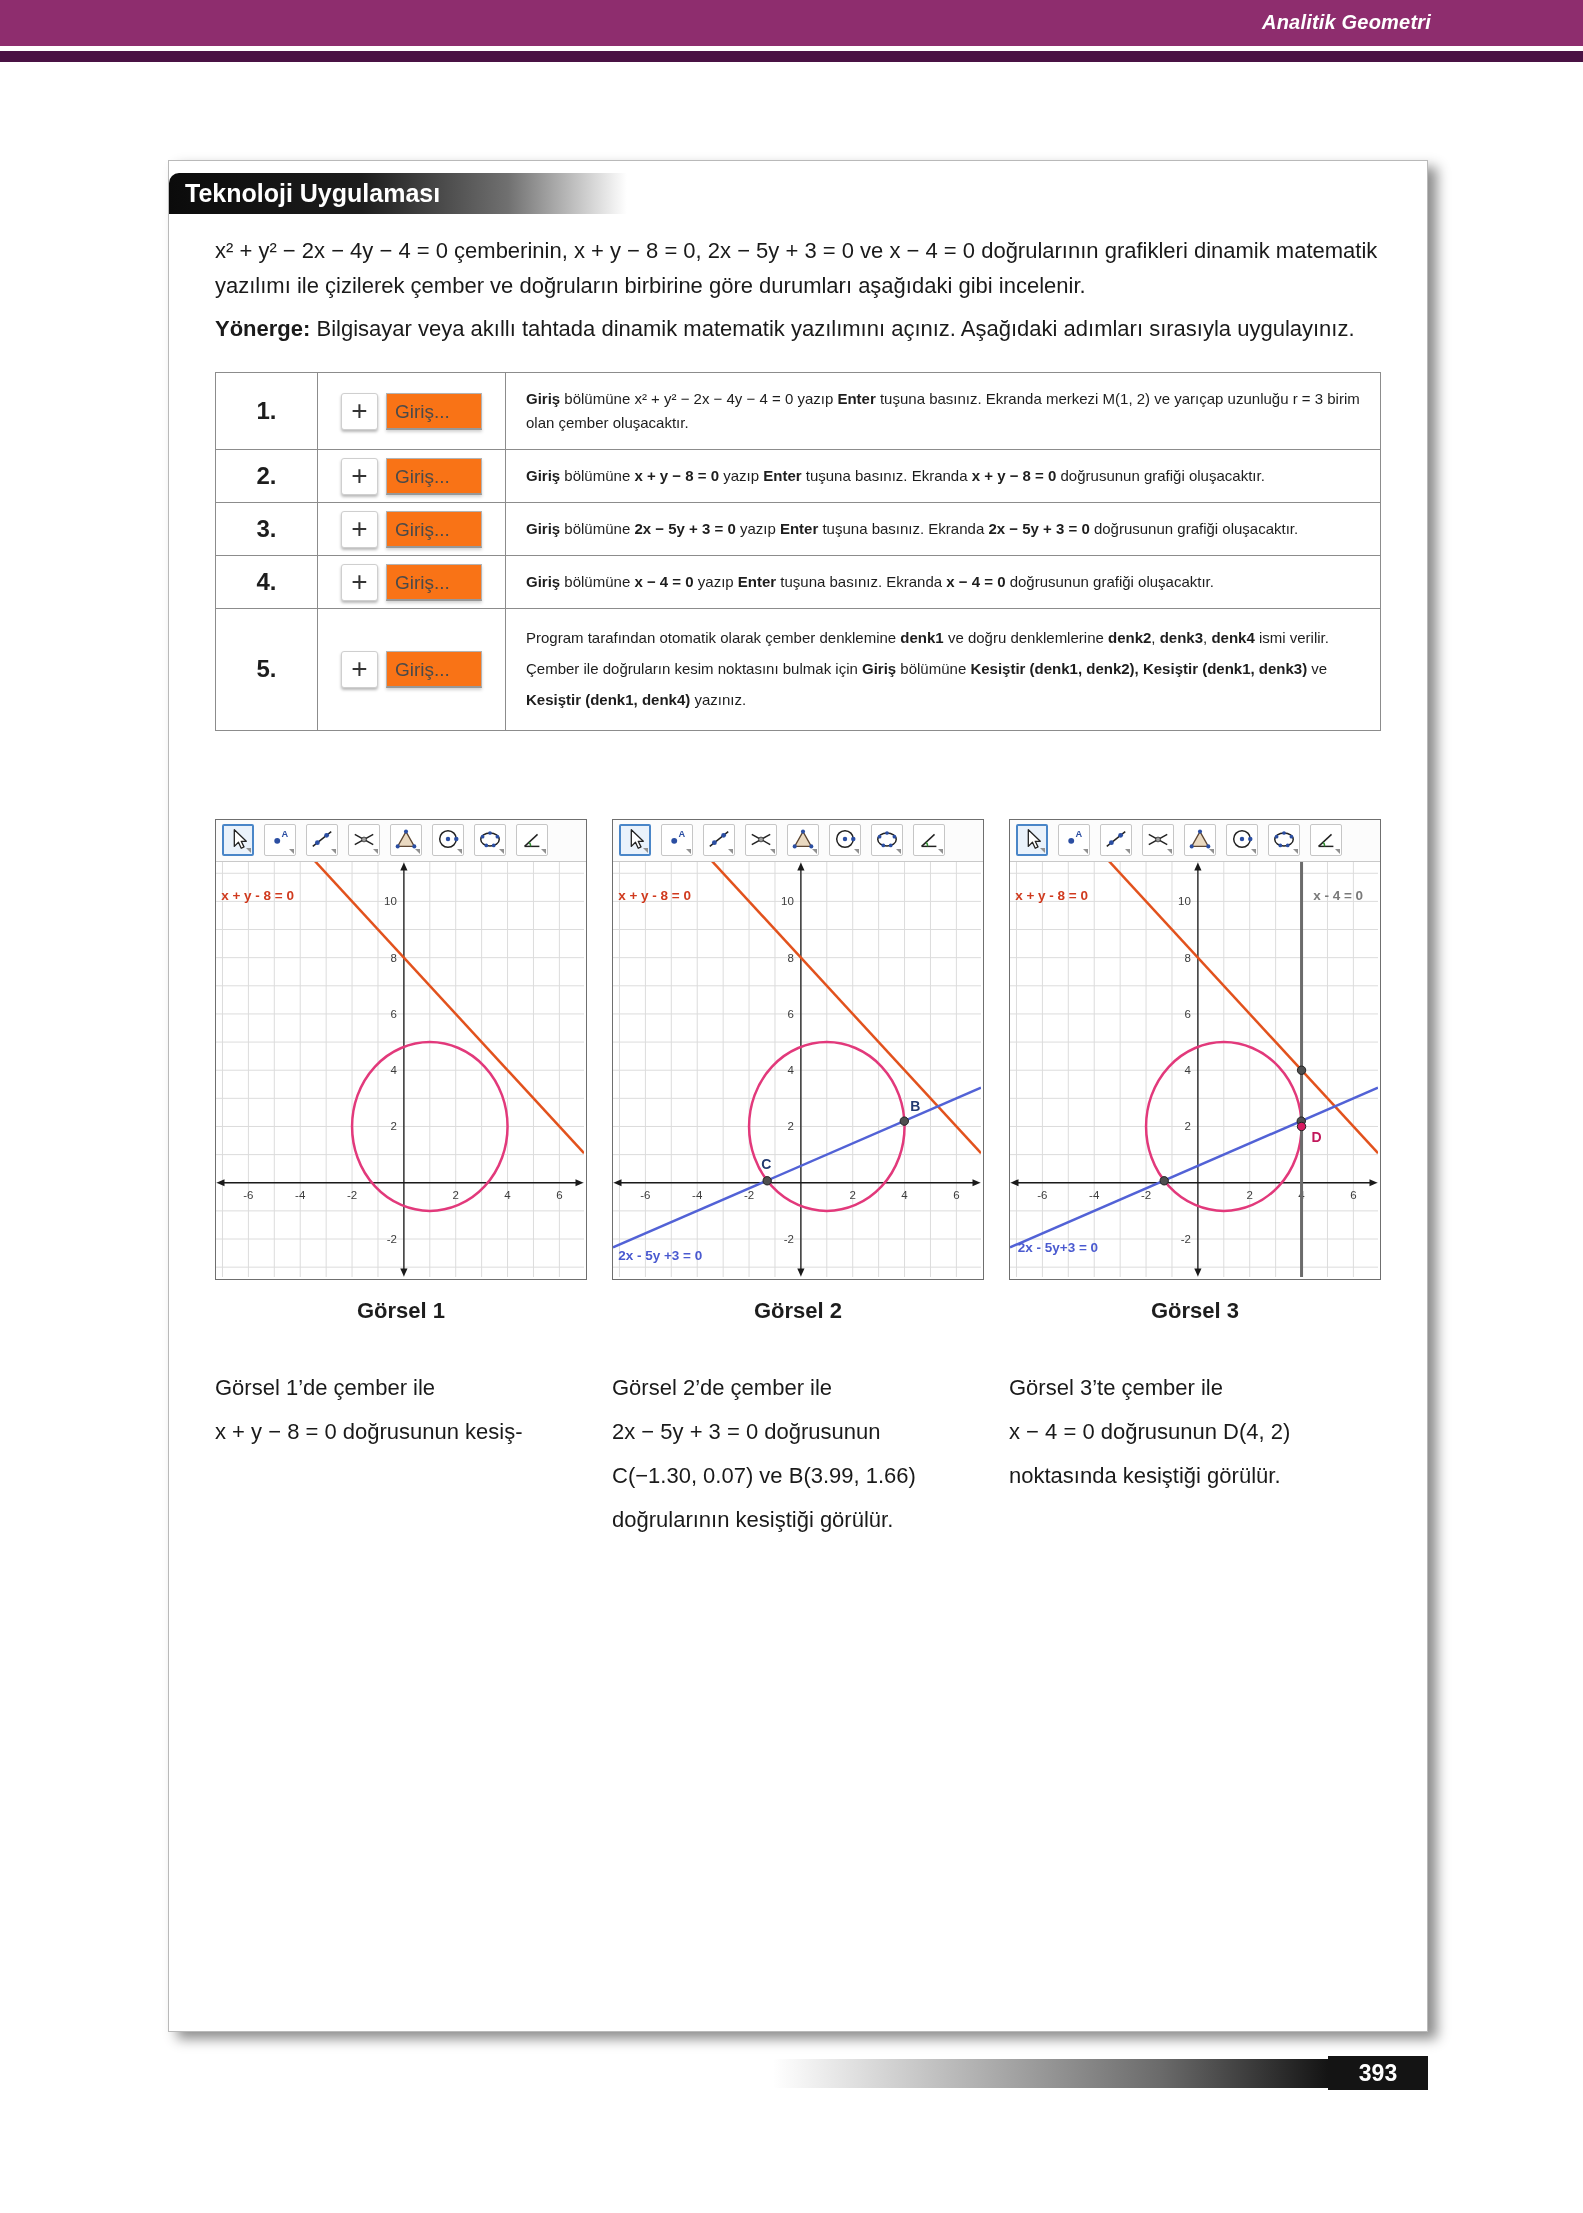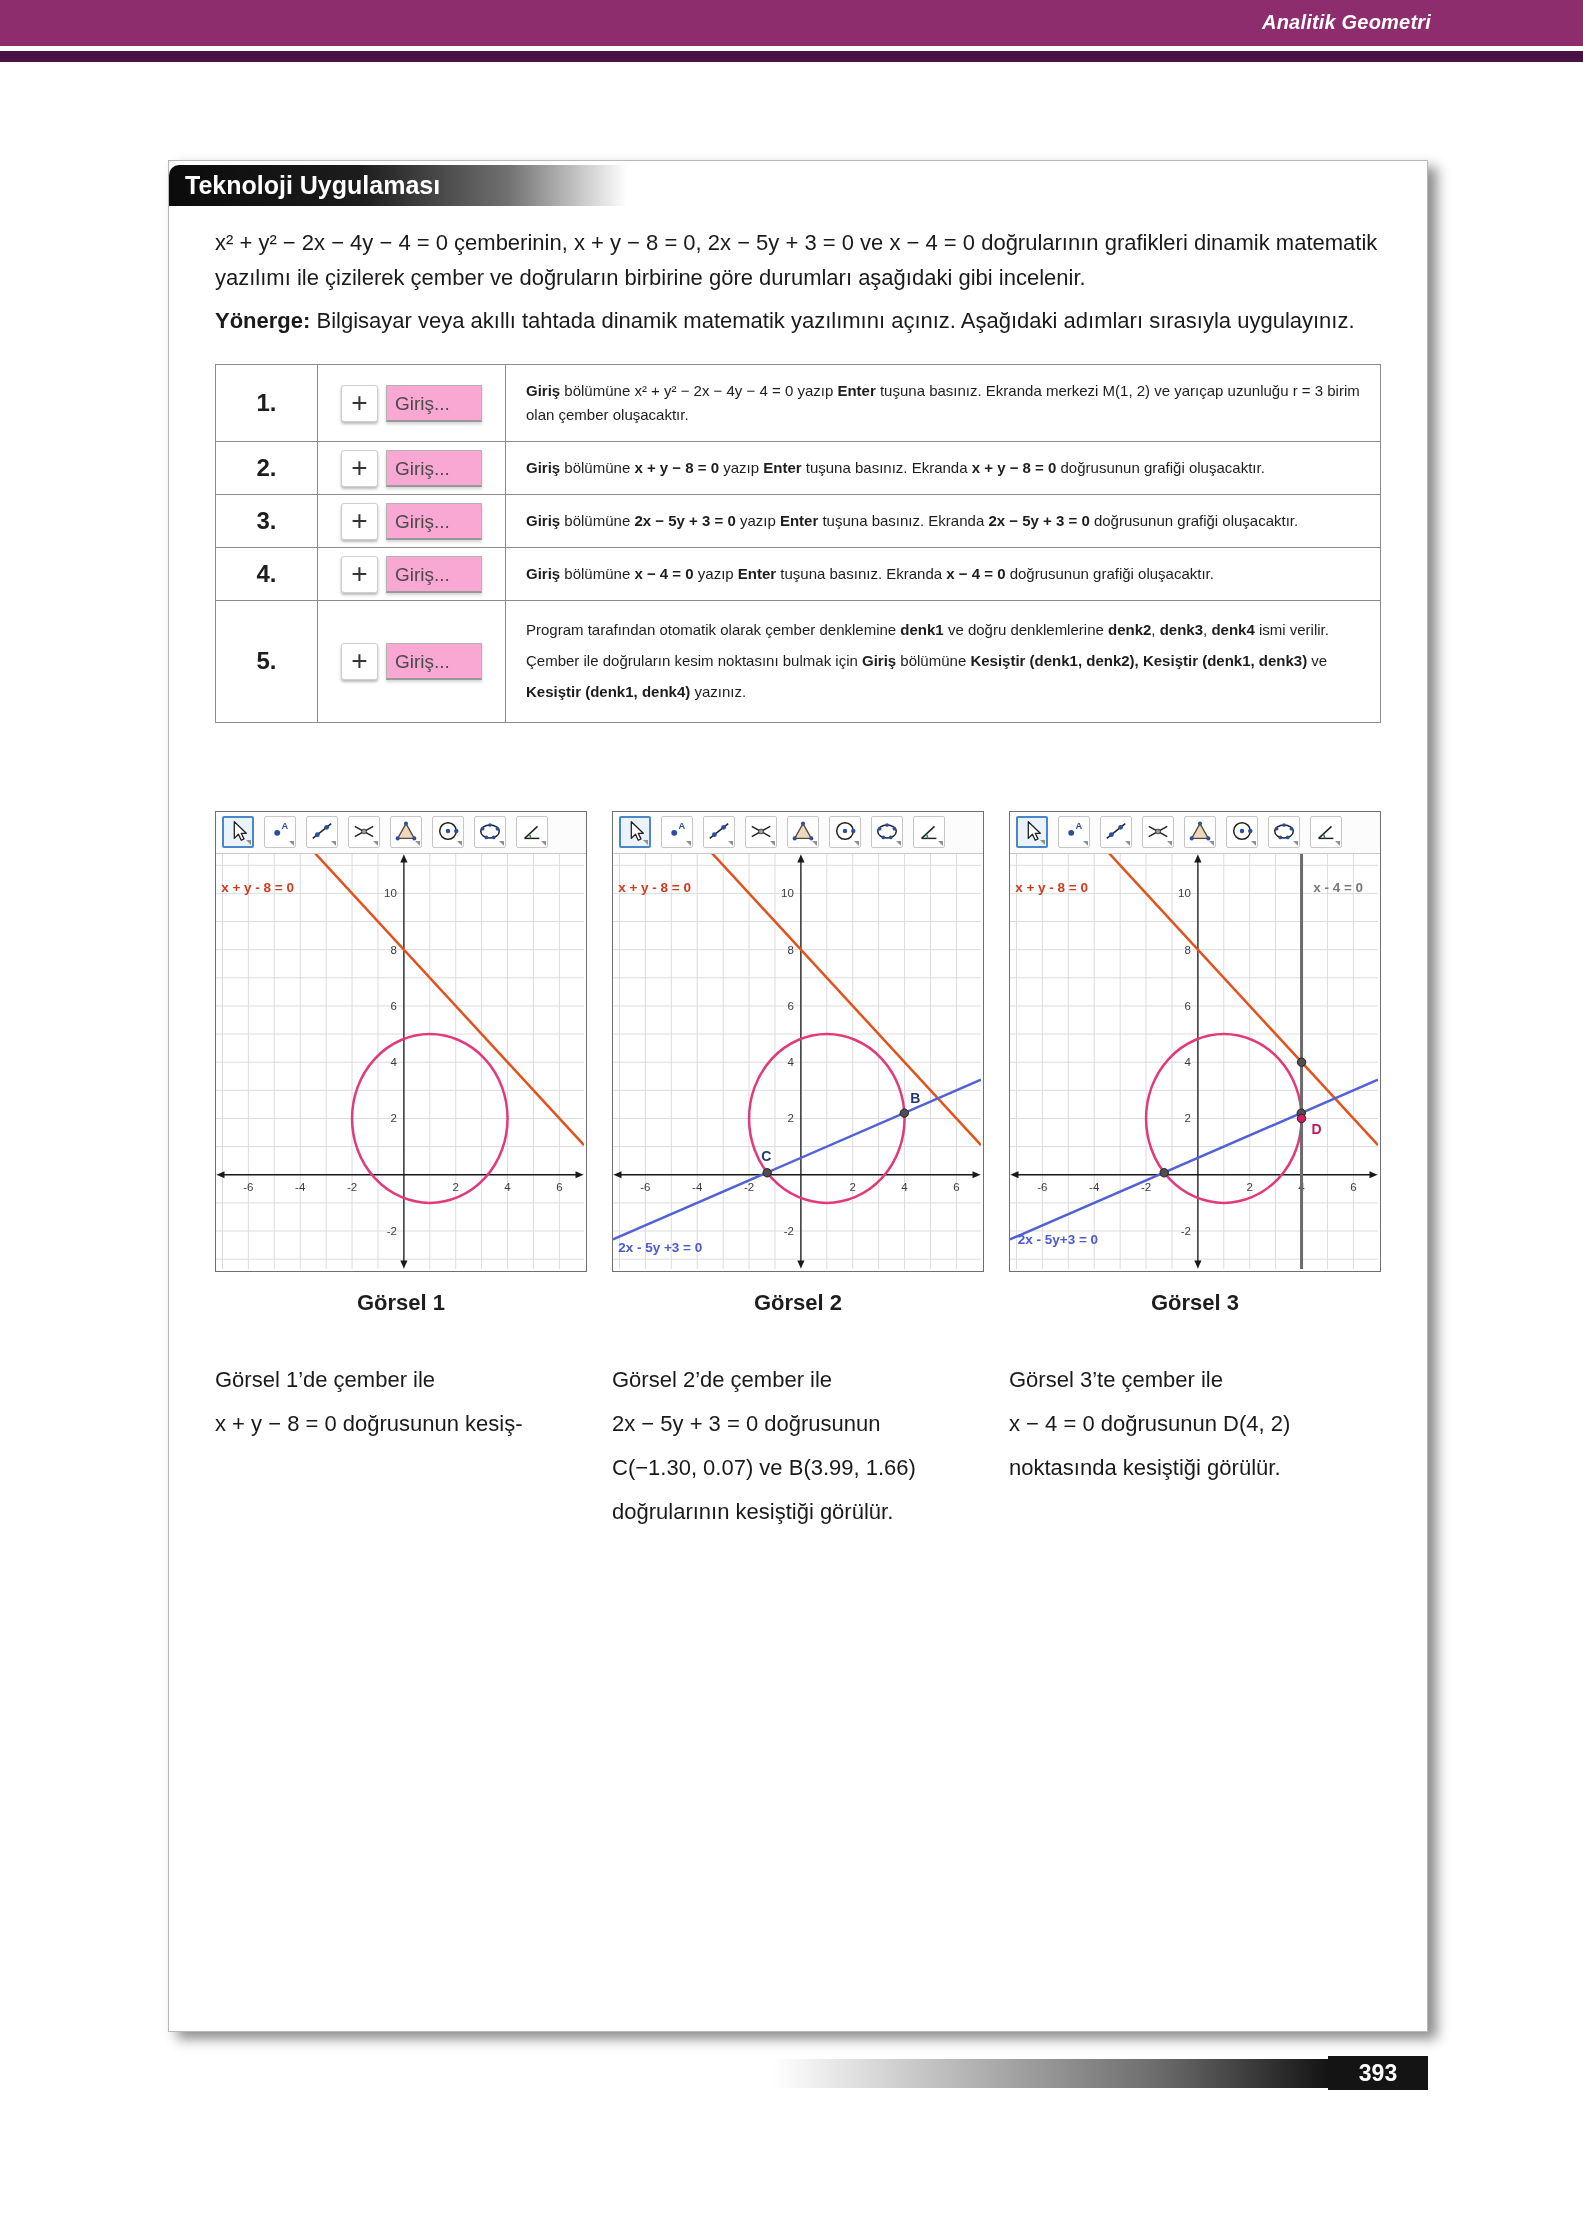--- a/index.html
+++ b/index.html
@@ -6,35 +6,35 @@
   html,body { width:1583px; }
   body { height:2213px; background:#ffffff; font-family:"Liberation Sans",sans-serif; color:#1d1d1d; position:relative; overflow:hidden; }
 
   .topbar { height:46px; background:var(--band,#8e2d6e); position:relative; }
   .topbar-title { position:absolute; right:152px; top:11px; color:#fff; font-style:italic; font-weight:bold; font-size:20px; letter-spacing:0.2px; }
   .topbar-gap { height:5px; background:#fff; }
   .topbar-line { height:11px; background:var(--band_dark,#4a1244); }
 
   .frame { position:absolute; left:168px; top:160px; width:1260px; height:1872px; background:#fff; border:1px solid #b9b9b9; box-shadow:9px 7px 12px rgba(0,0,0,0.45); }
 
-  .banner { margin-top:4px; width:458px; height:41px; line-height:41px; padding-left:16px; color:#fff; font-weight:bold; font-size:25px; border-top-left-radius:10px;
+  .banner { margin-top:12px; width:458px; height:41px; line-height:41px; padding-left:16px; color:#fff; font-weight:bold; font-size:25px; border-top-left-radius:10px;
             background:linear-gradient(90deg,#0b0b0b 0%,#1d1d1d 42%,#707070 74%,#ffffff 100%); }
 
   .intro { margin:20px 46px 0 46px; font-size:22px; line-height:1.58; color:#1a1a1a; }
   .intro + .intro { margin-top:8px; }
   .b { font-weight:bold;margin-top:24px; }
 
   table.steps { border-collapse:collapse; margin:26px 46px 0 46px; width:calc(100% - 92px); }
   .steps td { border:1px solid #8c8c8c; vertical-align:middle; }
   .td-num { width:102px; text-align:center; font-weight:bold; font-size:24px; }
   .td-input { width:188px; }
   .input-wrap { display:flex; align-items:center; justify-content:center; gap:8px; }
   .plusbtn { width:37px; height:37px; background:#fff; border:1px solid #cfcfcf; border-radius:3px; box-shadow:0 2px 3px rgba(0,0,0,0.28);
              font-size:28px; line-height:33px; text-align:center; color:#333; cursor:pointer; }
-  .ggb-input { width:96px; height:37px; background:#f9a8d4; border:1px solid #b3b3b3; border-bottom:2px solid #989898; box-shadow:0 2px 3px rgba(0,0,0,0.18);
+  .ggb-input { width:96px; height:37px; background:#f97316; border:1px solid #b3b3b3; border-bottom:2px solid #989898; box-shadow:0 2px 3px rgba(0,0,0,0.18);
                font-size:19px; color:#4a4a4a; padding:7px 0 0 8px; }
   .td-text { padding:14px 20px; font-size:15px; line-height:1.6; }
   tr.tall .td-text { line-height:2.05; }
 
   .panels-row { display:flex; justify-content:space-between; margin:88px 46px 0 46px; }
   .panel-col { width:372px; }
   .ggb-panel { border:1px solid #6f6f6f; background:#fff; }
   .ggb-toolbar { height:42px; border-bottom:1px solid #c9c9c9; display:flex; align-items:center; gap:10px; padding:0 6px; background:#fcfcfc; }
   button.tool { position:relative; width:32px; height:32px; background:#fff; border:1px solid #c6c6c6; border-radius:2px; padding:2px; cursor:pointer; }
   button.tool.selected { border:2px solid #4a86c8; background:#eaf2fb; padding:1px; }

